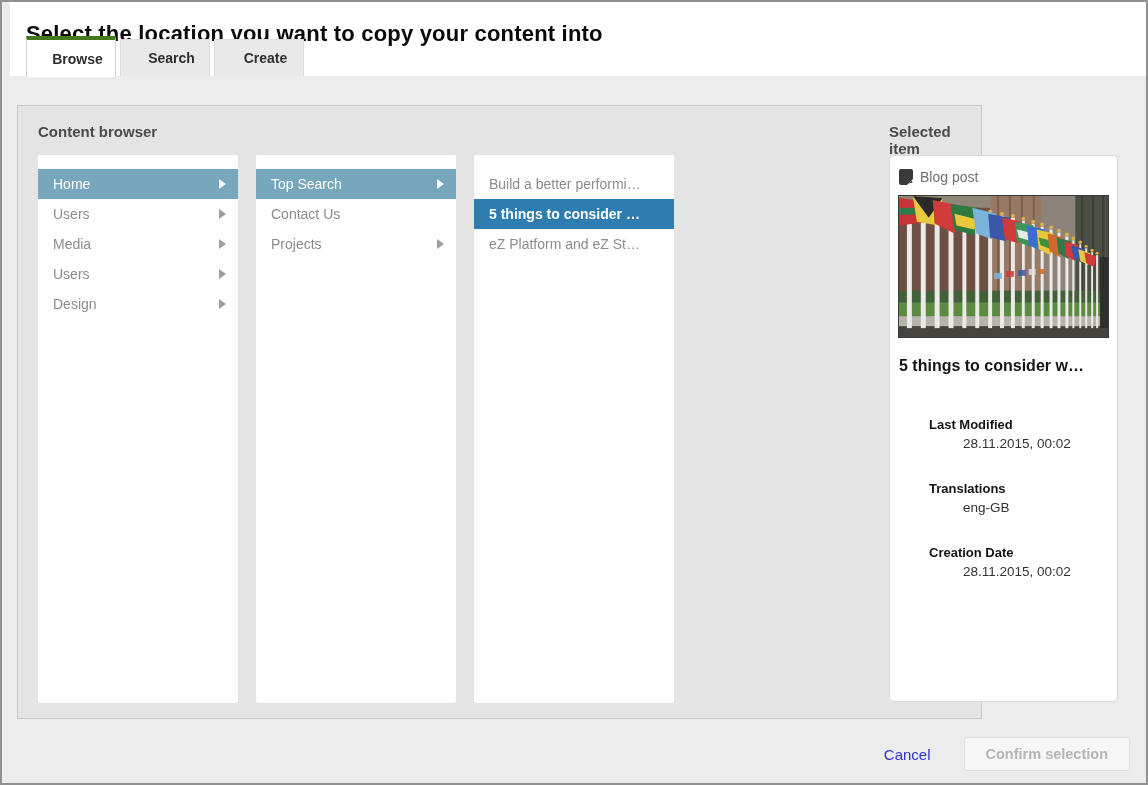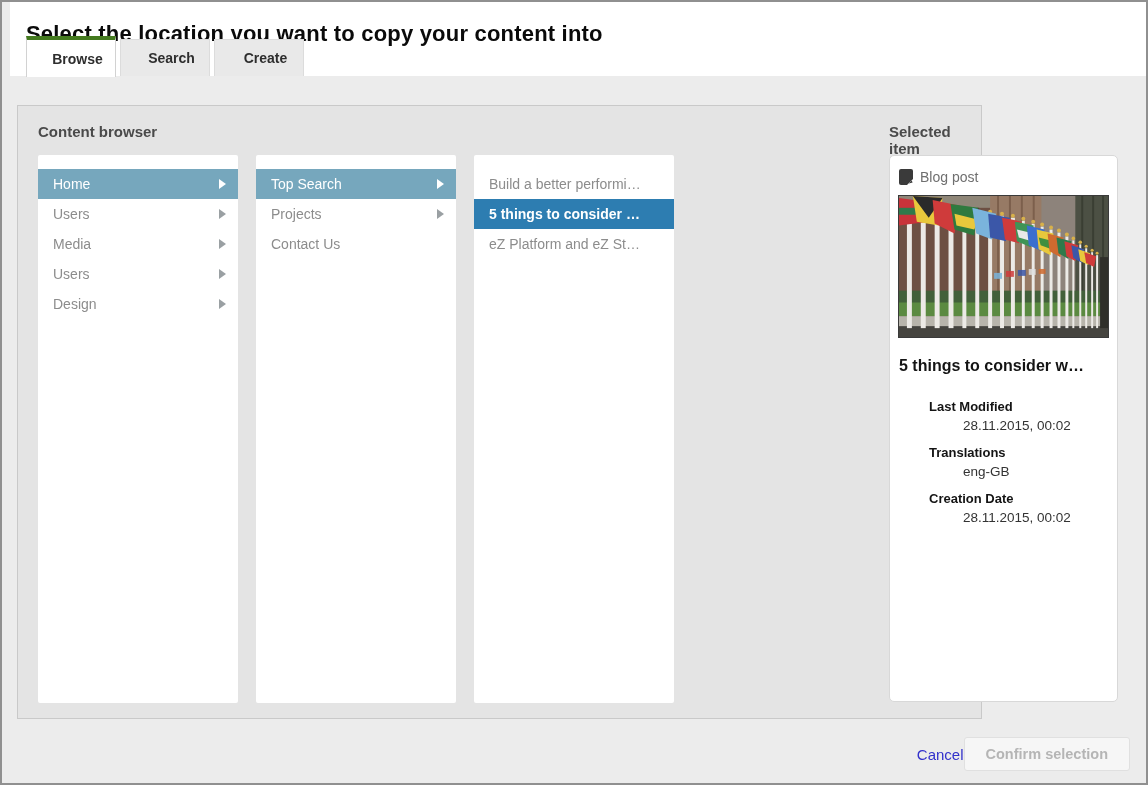--- a/index.html
+++ b/index.html
@@ -64,28 +64,28 @@
   .sel-panel {
     position:absolute; left:871px; top:49px; width:229px; height:547px;
     background:#ffffff; border:1px solid #d8d8d8; border-radius:5px;
   }
   .type-row { display:flex; align-items:flex-end; padding:13px 9px 10px; }
   .type-label { font-size:14px; color:#6f6f6f; margin-left:7px; }
   .doc-icon { width:14px; height:16px; flex:none; }
   .photo { margin:0 8px; width:211px; height:143px; border:1px solid #3a3a3a; display:block; }
   .sel-title { padding:19px 9px 6px; font-size:16px; font-weight:bold; color:#141414; white-space:nowrap; overflow:hidden; }
   .fields { padding-left:39px; padding-top:6px; }
-  .f-label { font-size:13px; font-weight:bold; color:#141414; margin-top:12px; }
+  .f-label { font-size:13px; font-weight:bold; color:#141414; margin-top:30px; }
   .f-value { font-size:13.5px; color:#333333; margin-top:4px;margin-left:34px; }
   
   .footer {
     position:absolute; right:16px; top:734px; height:36px;
     display:flex; align-items:center;
   }
-  .cancel-link { font-size:15px; color:#3231cb; cursor:pointer; }
+  .cancel-link { font-size:15px; color:#3231cb; cursor:pointer; margin-right:33px; }
   .confirm-btn {
     height:34px; padding:0 21px;
     background:#f6f6f6; border:1px solid #e0e0e0; border-radius:3px;
     font-family:"Liberation Sans", sans-serif;
     font-size:14.5px; font-weight:bold; color:#b5b5b5;
   }
 </style>
 </head>
 <body>
 
@@ -123,25 +123,25 @@
           <span class="lbl">Design</span>
           <span class="arrow"></span>
         </div>
       </div>
       <div class="column">
         <div class="row sel">
           <span class="lbl">Top Search</span>
           <span class="arrow"></span>
         </div>
         <div class="row">
+          <span class="lbl">Contact Us</span>
+        </div>
+        <div class="row">
           <span class="lbl">Projects</span>
           <span class="arrow"></span>
-        </div>
-        <div class="row">
-          <span class="lbl">Contact Us</span>
         </div>
       </div>
       <div class="column">
         <div class="row">
           <span class="lbl">Build a better performi…</span>
         </div>
         <div class="row act">
           <span class="lbl">5 things to consider …</span>
         </div>
         <div class="row">

